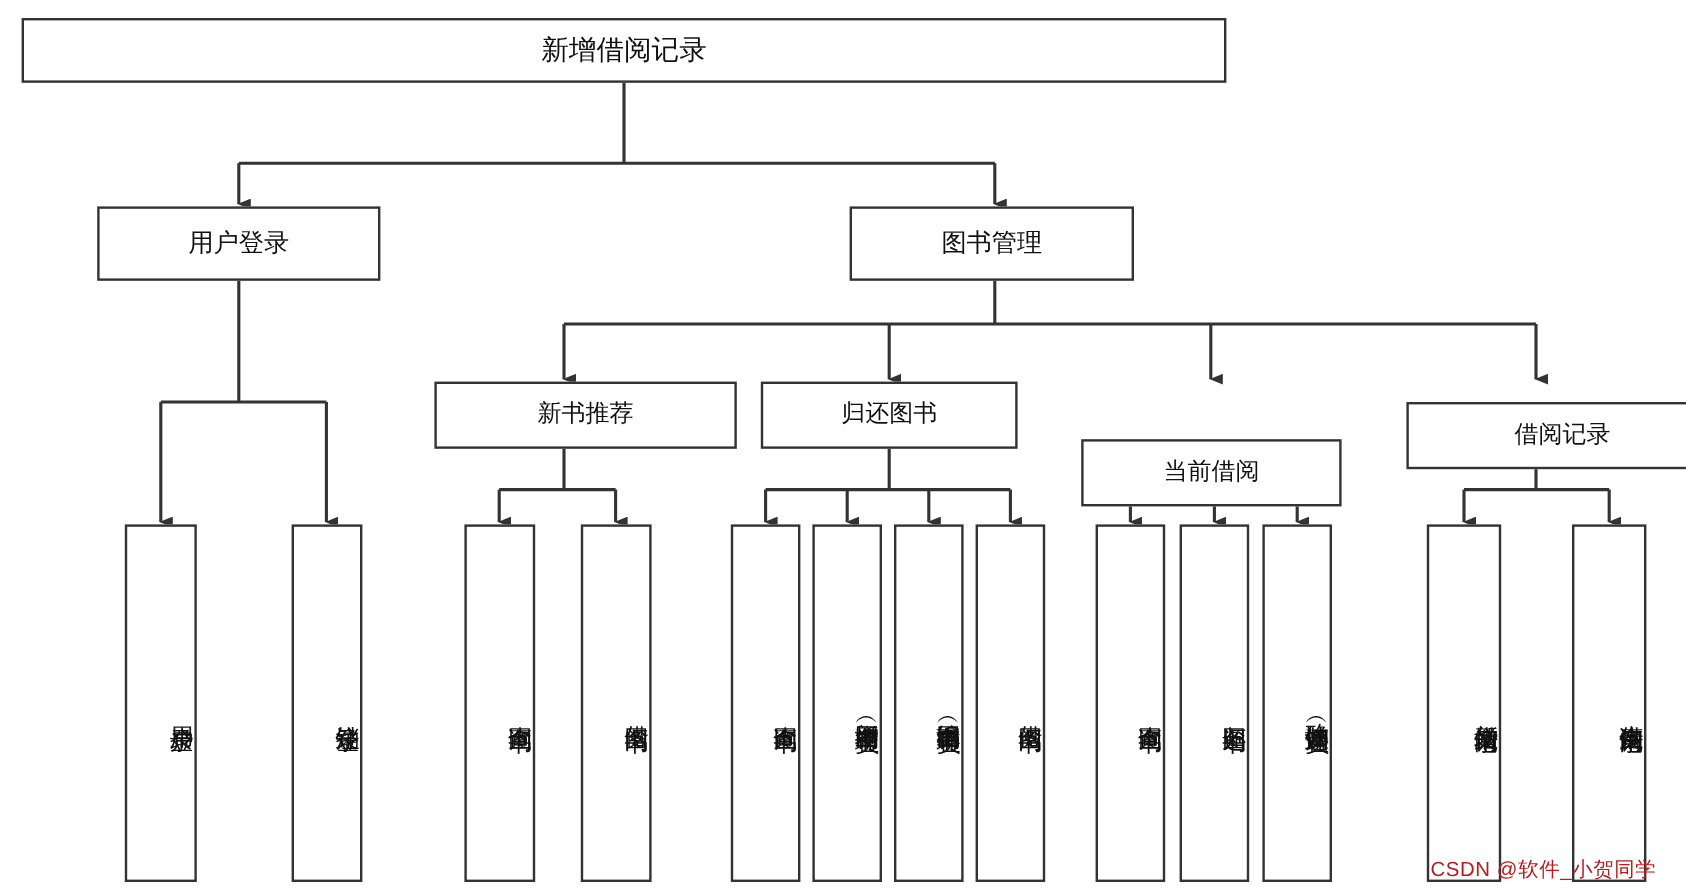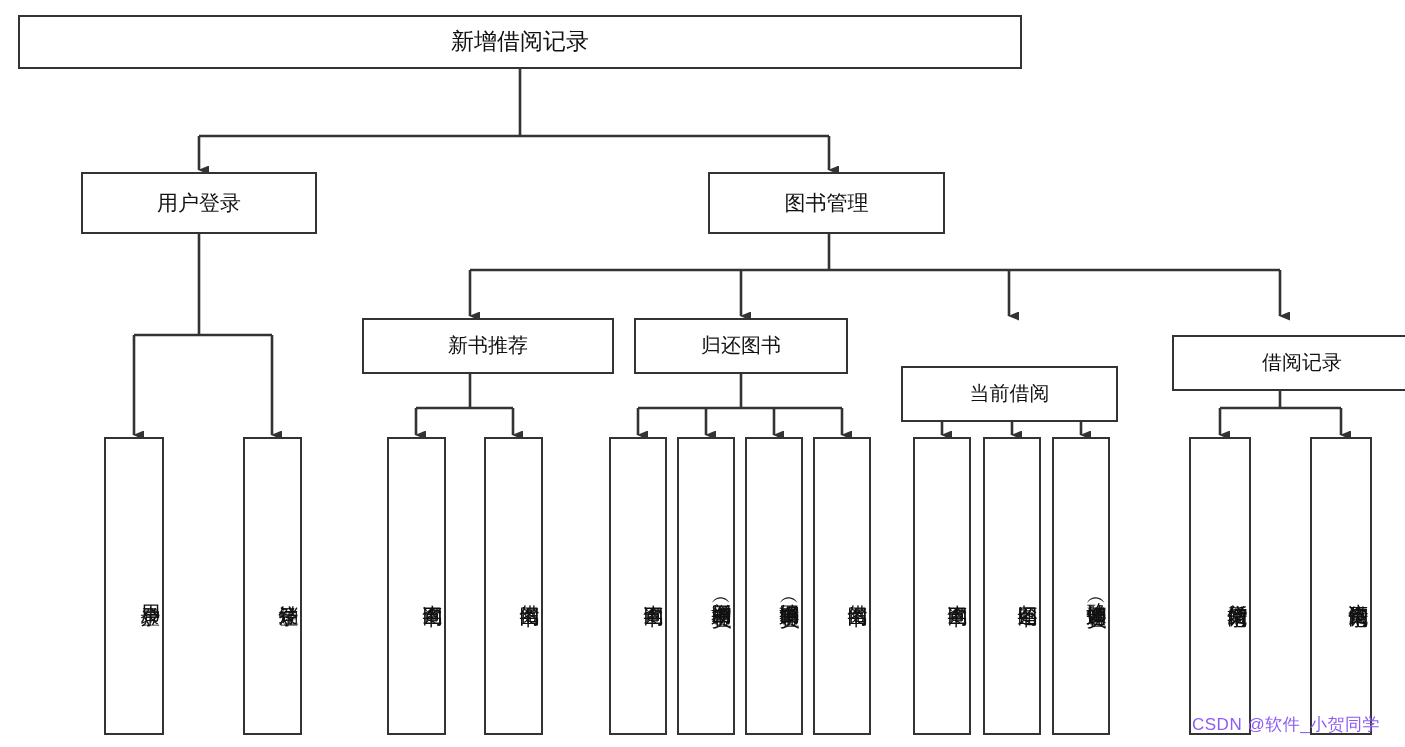--- a/index.html
+++ b/index.html
@@ -55,21 +55,21 @@
   }
   .node.leaf .lbl {
     writing-mode: vertical-rl;
     text-orientation: upright;
     white-space: normal;
     text-align: left;
   }
   .watermark {
     position: absolute;
     font-size: 17px;
-    color: #8b5cf6;
+    color: #b91c1c;
     white-space: nowrap;
     letter-spacing: 0.5px;
   }
 </style>
 </head>
 <body>
 
 <div id="canvas">
 
   <svg class="wires" viewBox="0 0 1405 747" xmlns="http://www.w3.org/2000/svg">

